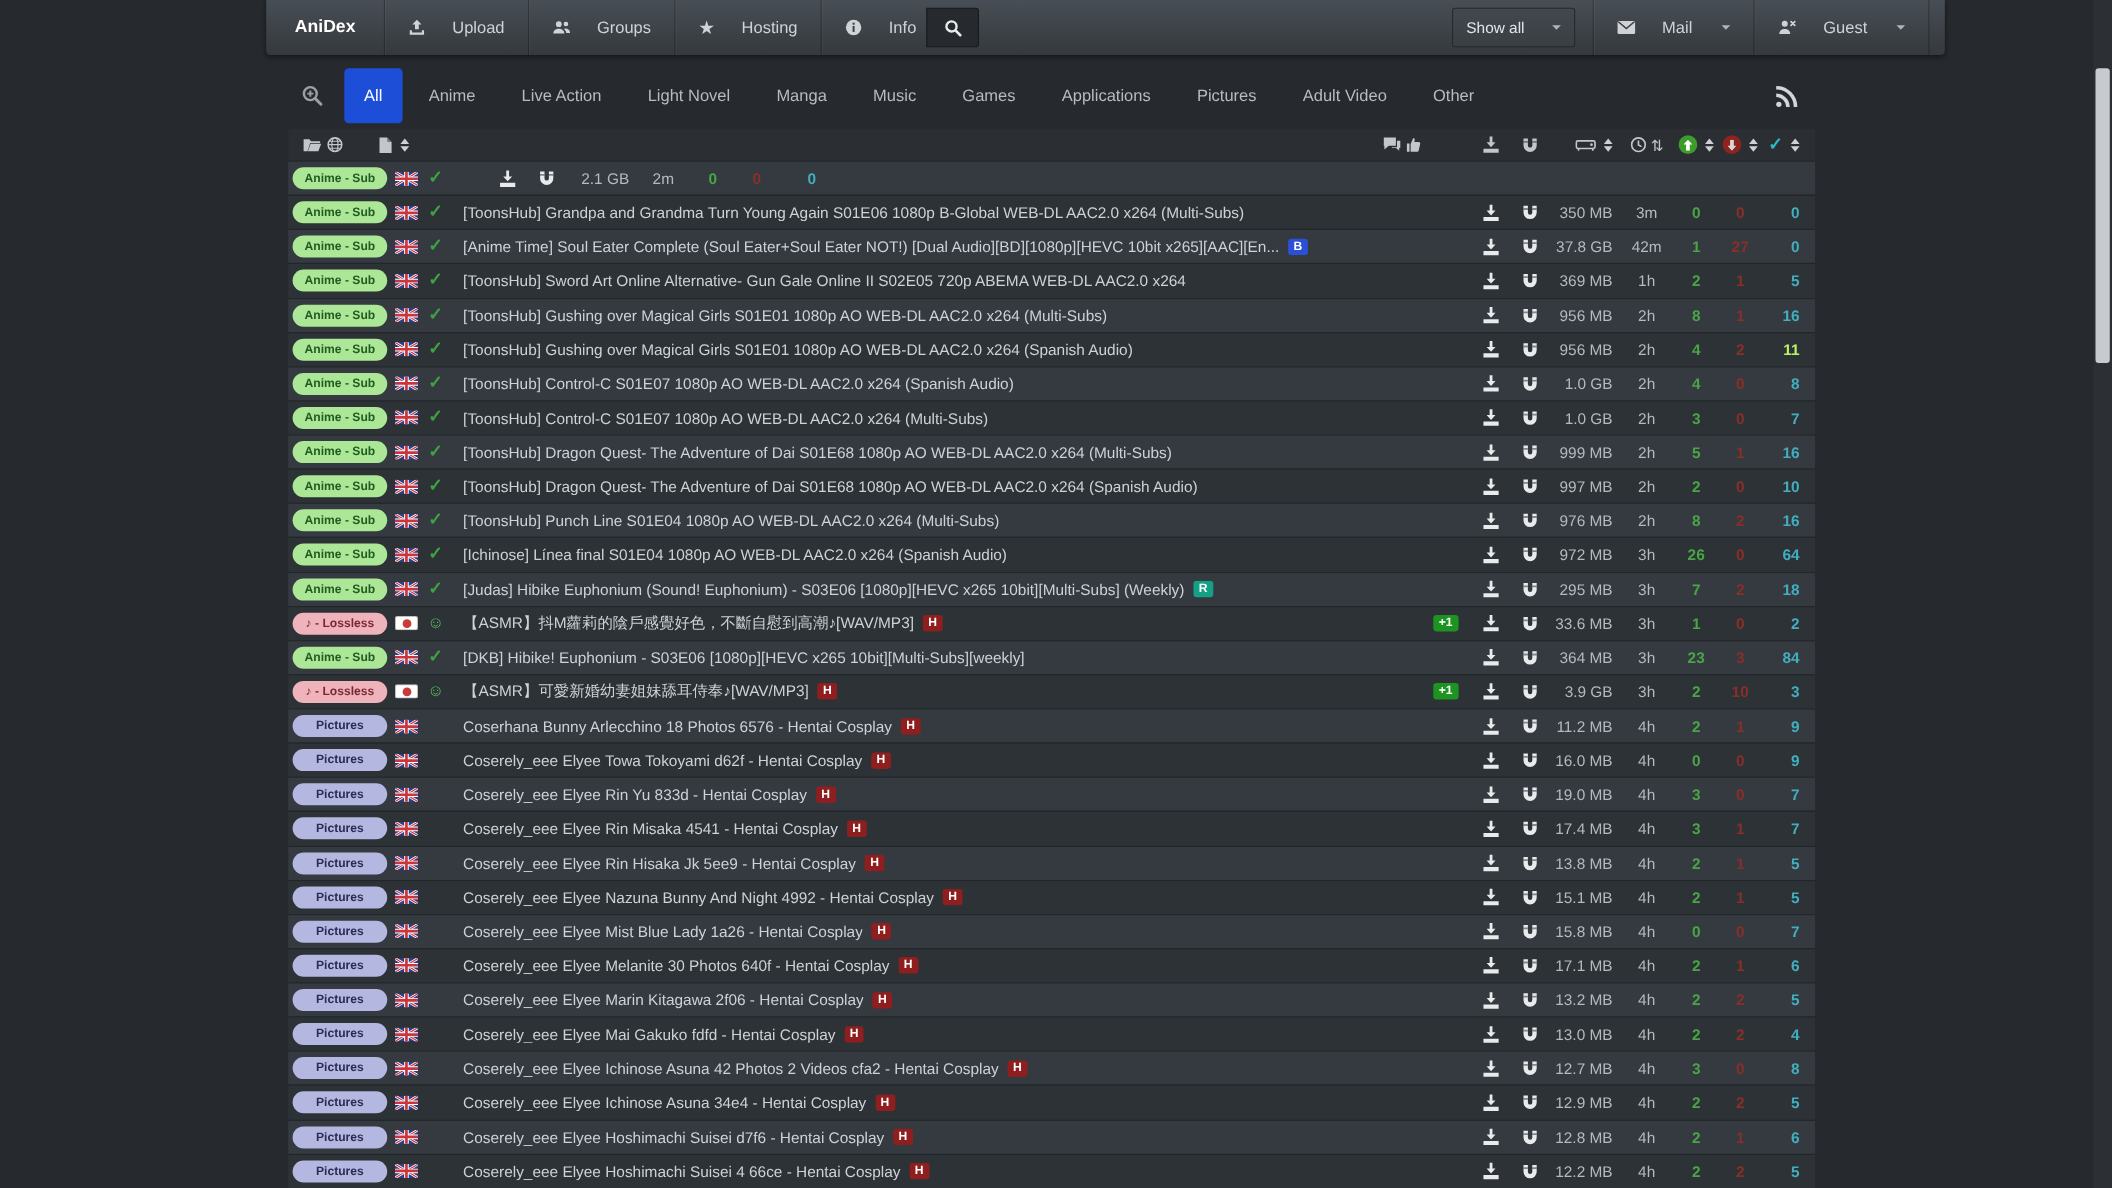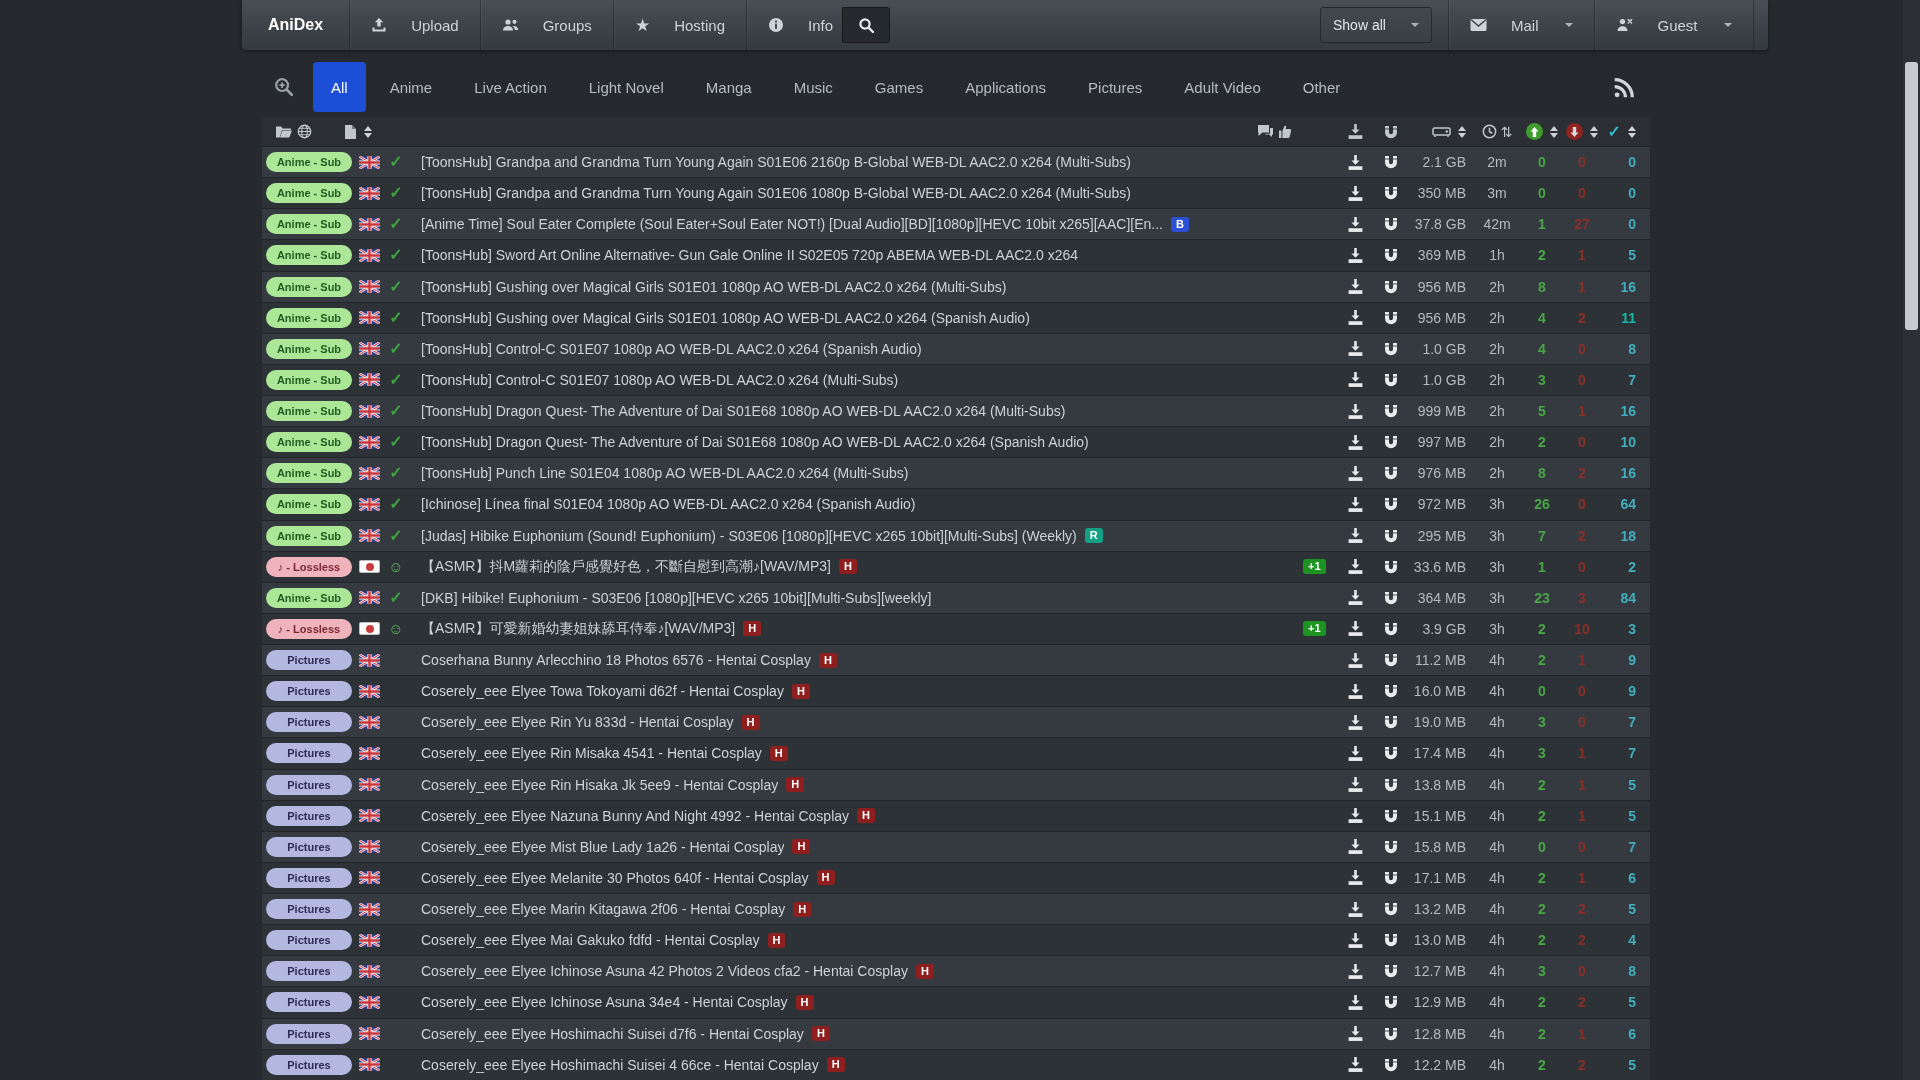--- a/index.html
+++ b/index.html
@@ -349,24 +349,20 @@
             <path d="M0 0l60 36M60 0L0 36" stroke="#fff" stroke-width="7"></path>
             <path d="M0 0l60 36M60 0L0 36" stroke="#c8353c" stroke-width="3"></path>
             <path d="M30 0v36M0 18h60" stroke="#fff" stroke-width="12"></path>
             <path d="M30 0v36M0 18h60" stroke="#c8353c" stroke-width="7"></path>
           </svg>
         </span>
       </span>
     <span class="c-status">
         <span class="status-check">✓</span>
       </span>
-    <span class="c-title">
-      <a class="title-link">[ToonsHub] Grandpa and Grandma Turn Young Again S01E06 2160p B-Global WEB-DL AAC2.0 x264 (Multi-Subs)</a>
-
-    </span>
     <span class="c-plus"></span>
     <span class="c-dl">
         <span class="rowicon">
       <svg width="17" height="17" viewBox="0 0 16 16">
             <path fill="currentColor" d="M6.8 1h2.4v5h2.6L8 10.2 4.2 6h2.6z"></path>
             <path fill="currentColor" d="M1.5 11.5h13V15h-13z"></path>
           </svg>
     </span>
       </span>
     <span class="c-mag">
@@ -663,21 +659,21 @@
     <span class="c-age">
         <span class="cell-age">2h</span>
       </span>
     <span class="c-seed">
         <span class="cell-seed" style="color: rgb(74, 165, 70);">4</span>
       </span>
     <span class="c-leech">
         <span class="cell-leech" style="color: rgb(138, 47, 40);">2</span>
       </span>
     <span class="c-done">
-        <span class="cell-done" style="color: #14b8a6; margin-left: 20px;">11</span>
+        <span class="cell-done" style="color: #bef264; margin-left: 20px;">11</span>
       </span>
   </div>
 
   <div class="trow">
     <span class="c-cat">
         <span class="badge anime-sub">Anime - Sub</span>
       </span>
     <span class="c-flag">
         <span class="flag flag-gb">
           <svg width="21" height="13" viewBox="0 0 60 36">

